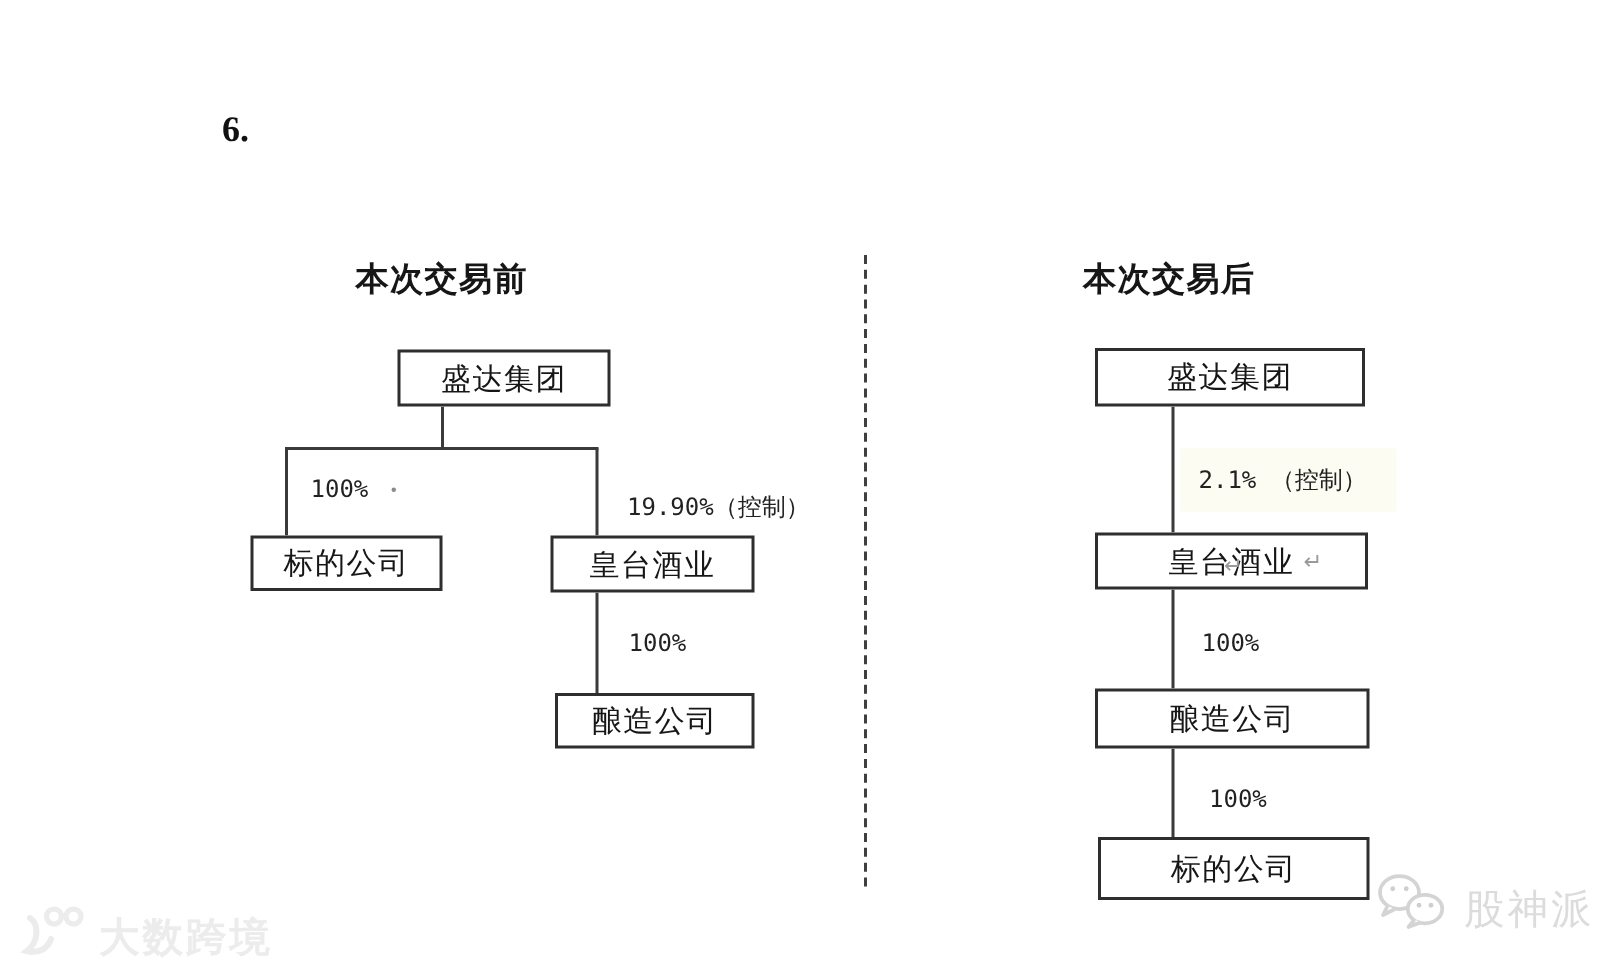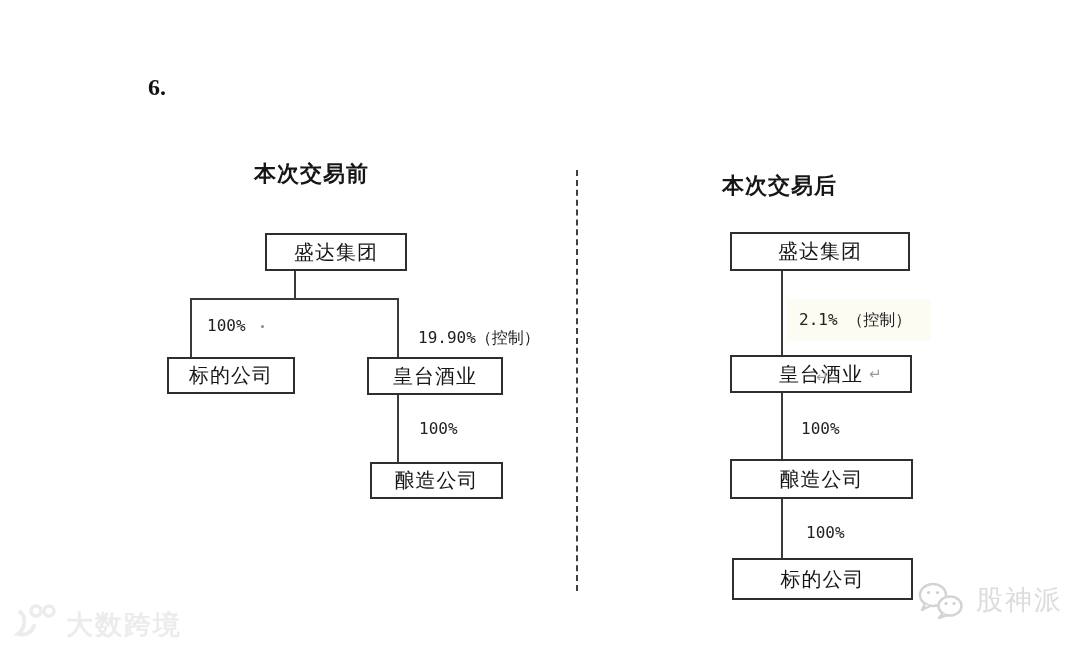--- a/index.html
+++ b/index.html
@@ -41,34 +41,34 @@
   }
   .stray-dot{
     position:absolute;left:261px;top:325px;width:3px;height:3px;
     background:#8a8a8a;border-radius:50%;
   }
   .wm-left{
     position:absolute;left:12px;top:602px;display:flex;align-items:center;gap:8px;
     color:#ececec;font-weight:bold;font-size:27px;letter-spacing:2px;
   }
   .wm-right{
-    position:absolute;left:916px;top:582px;display:flex;align-items:flex-start;gap:8px;
+    position:absolute;left:916px;top:582px;display:flex;align-items:center;gap:8px;
     color:#dcdcdc;font-size:27px;letter-spacing:2px;
   }
 </style>
 </head>
 <body>
 
 <div class="canvas">
 
   <div class="title-row">
     <span>6.</span>
   </div>
 
-  <div class="section-header" style="left:237px;top:159px;margin-left:17px;">本次交易前</div>
+  <div class="section-header" style="left:237px;top:171px;">本次交易前</div>
   <div class="section-header" style="left:722px;top:171px;">本次交易后</div>
 
   <div class="separator"></div>
 
   <div class="line vline" style="left:294px;top:271px;height:28px;"></div>
   <div class="line hline" style="left:190px;top:298px;width:209px;"></div>
   <div class="line vline" style="left:190px;top:299px;height:58px;"></div>
   <div class="line vline" style="left:397px;top:299px;height:58px;"></div>
   <div class="line vline" style="left:397px;top:395px;height:67px;"></div>
 

